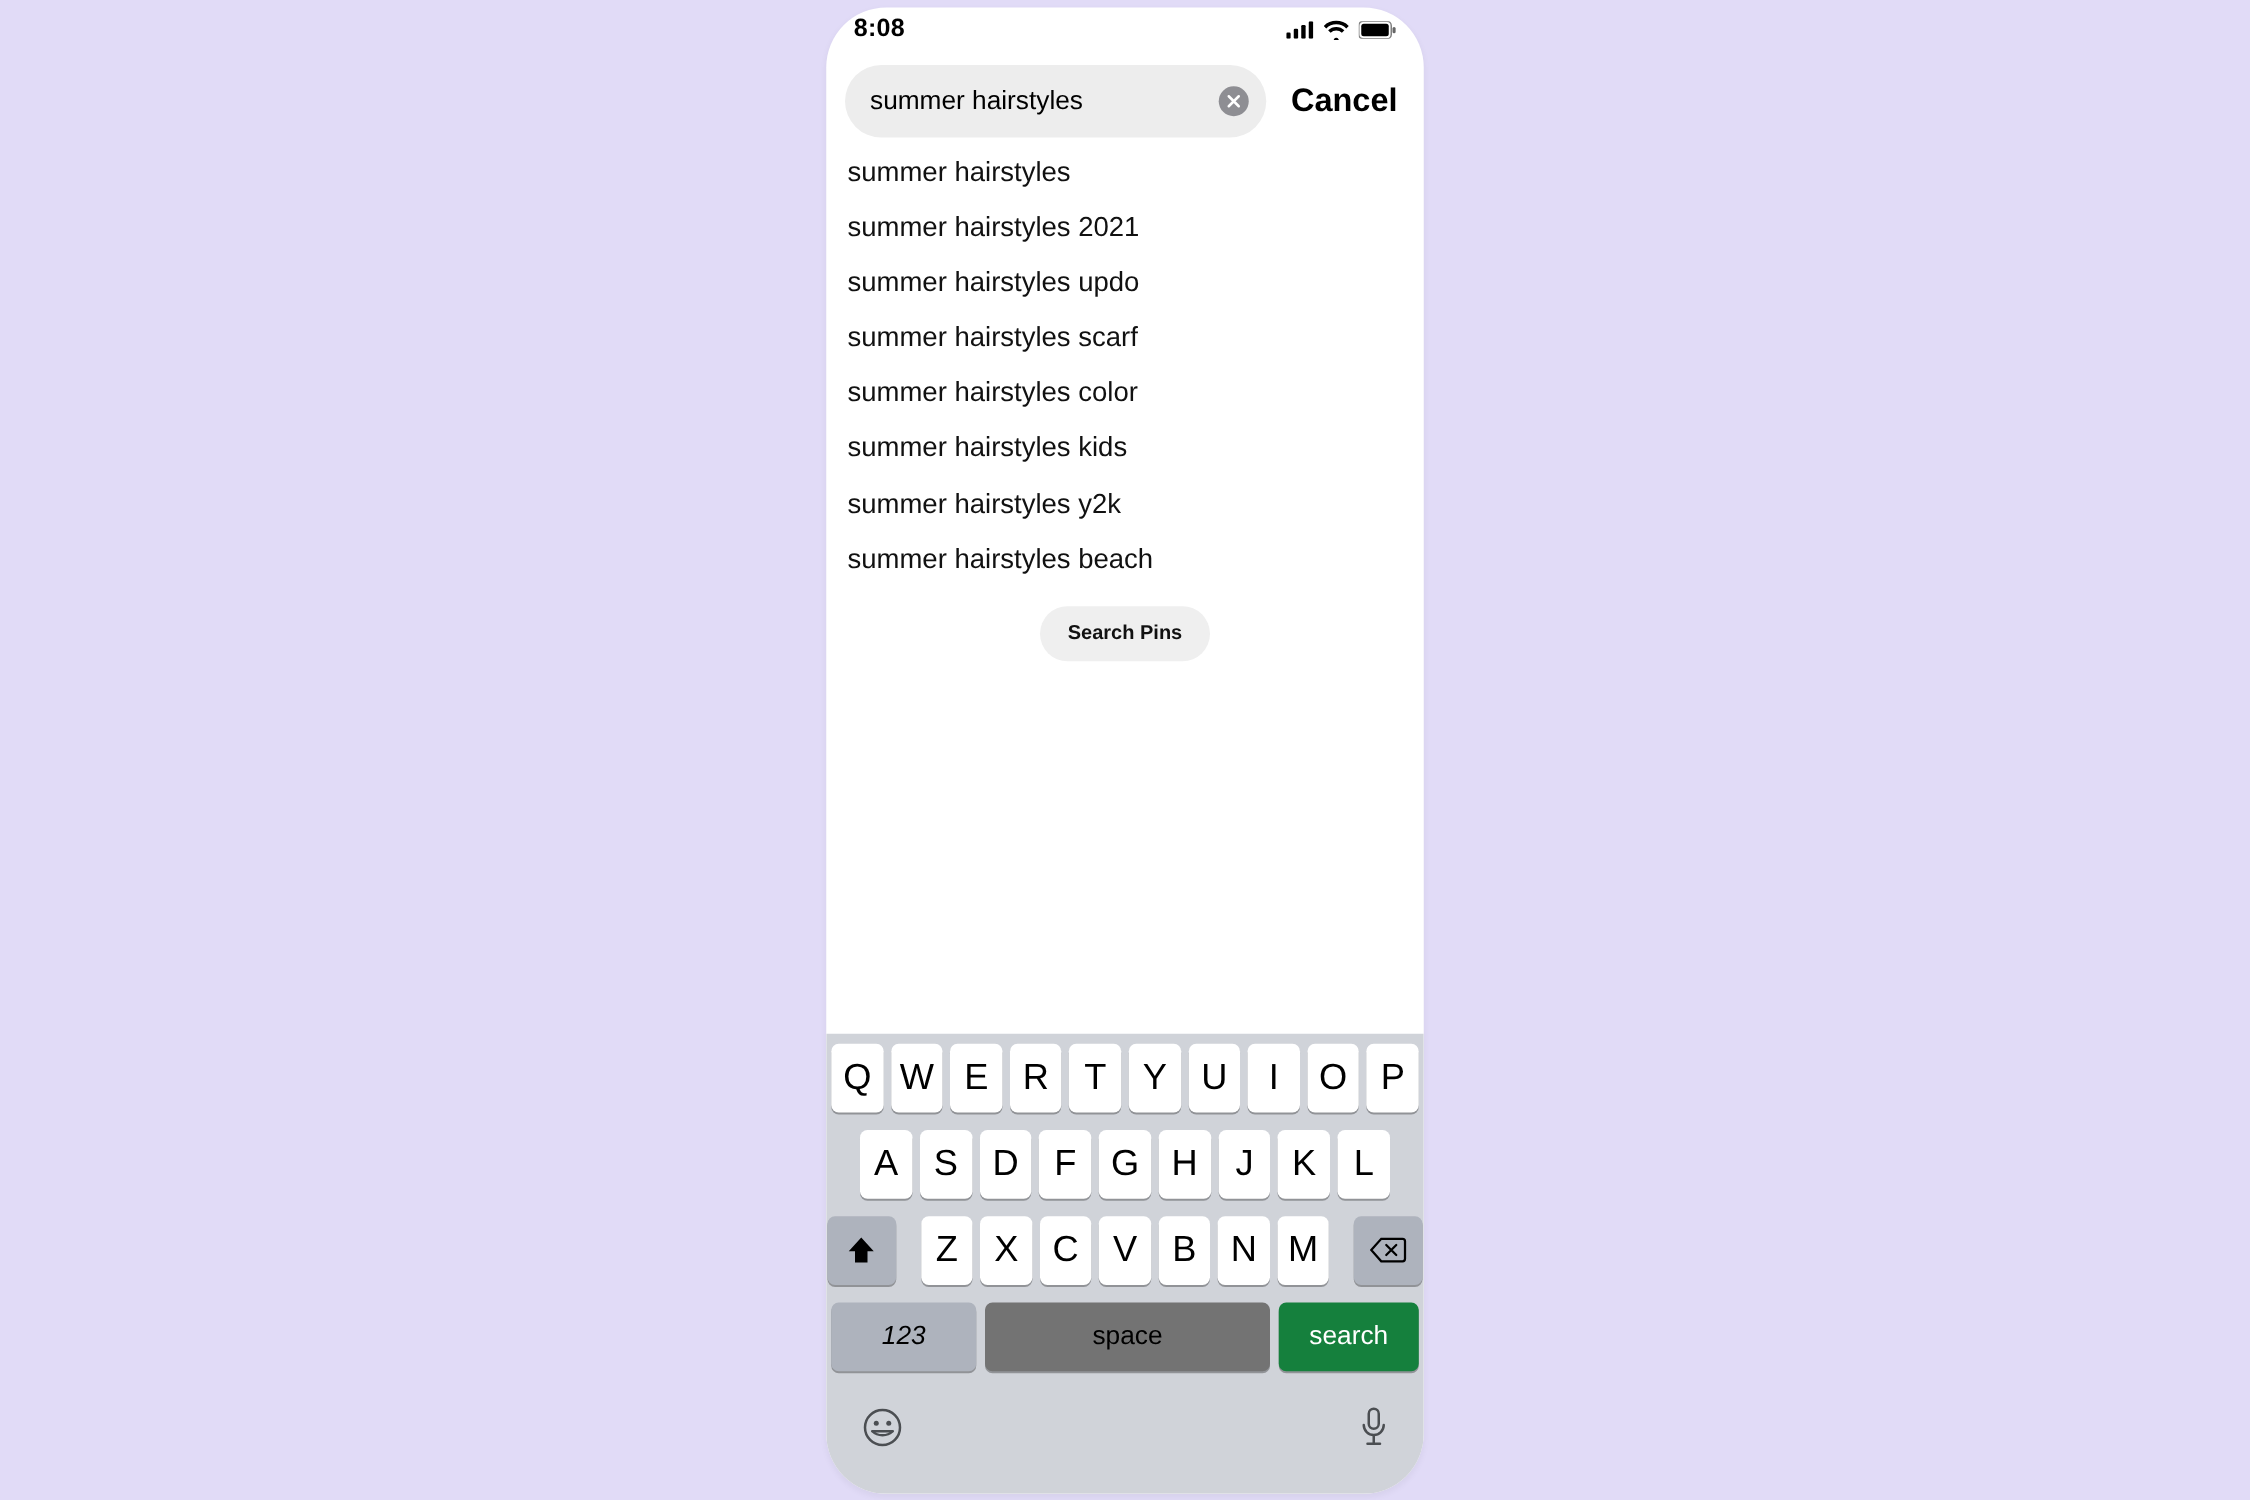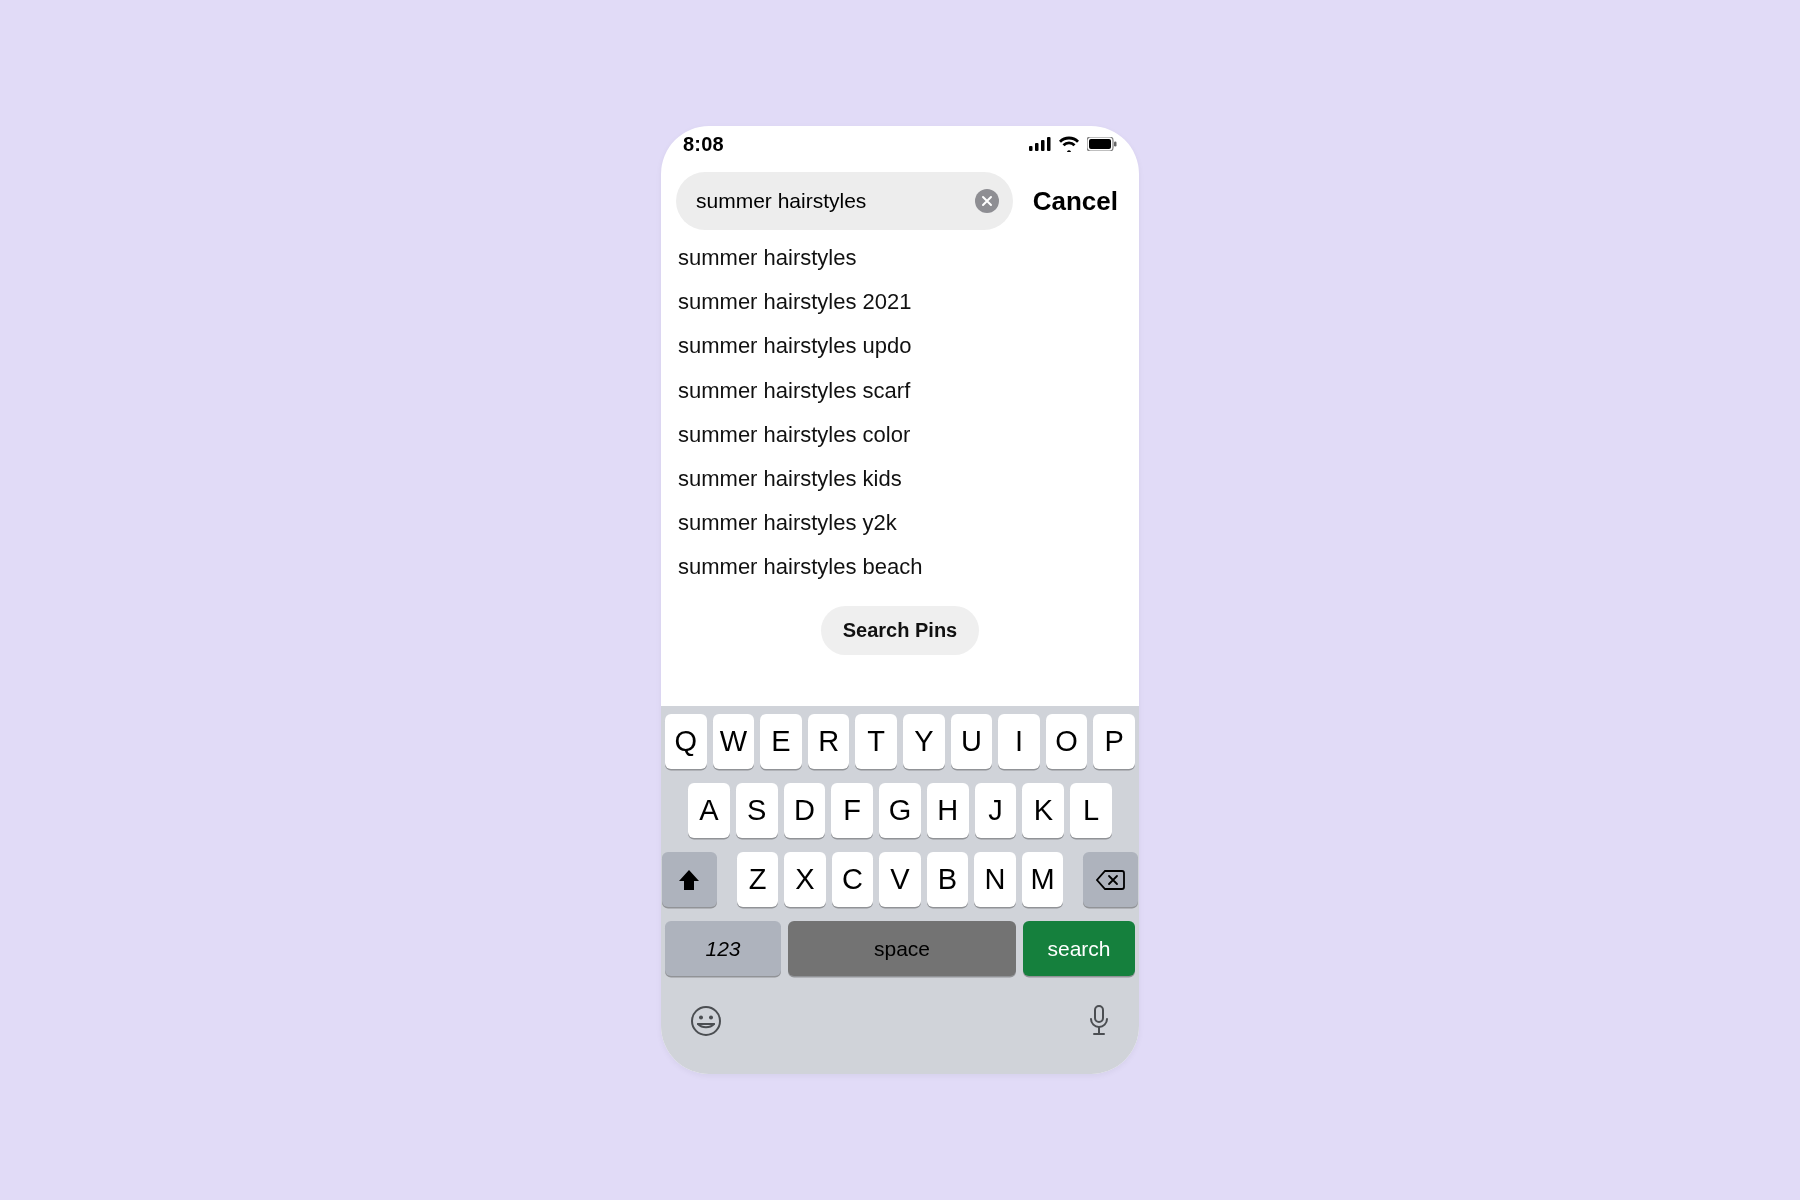--- a/index.html
+++ b/index.html
@@ -8,21 +8,21 @@
     height: 1200px;
     background: #E1DBF7;
     font-family: -apple-system, "SF Pro Text", "Helvetica Neue", Helvetica, Arial, sans-serif;
     display: flex;
     align-items: center;
     justify-content: center;
     -webkit-font-smoothing: antialiased;
   }
   .phone {
     width: 478px;
-    height: 948px;
+    height: 1189px;
     background: #fff;
     border-radius: 48px;
     overflow: hidden;
     box-shadow: 0 2px 6px rgba(0,0,0,0.05);
     display: flex;
     flex-direction: column;
   }
   .status-bar {
     height: 36px;
     display: flex;
@@ -85,21 +85,21 @@
     padding: 10px 17px;
     line-height: 1.1;
     cursor: pointer;
   }
 
   .search-pins-wrap { display: flex; justify-content: center; margin-top: 16px; }
   .search-pins-btn {
     background: #EFEFEF;
     border-radius: 26px;
     padding: 13px 22px;
-    font-size: 20px;
+    font-size: 16px;
     font-weight: 600;
     color: #111;
     cursor: pointer;
   }
 
   .flex-spacer { flex: 1; }
 
   
   .keyboard {
     background: #D0D3D9;

